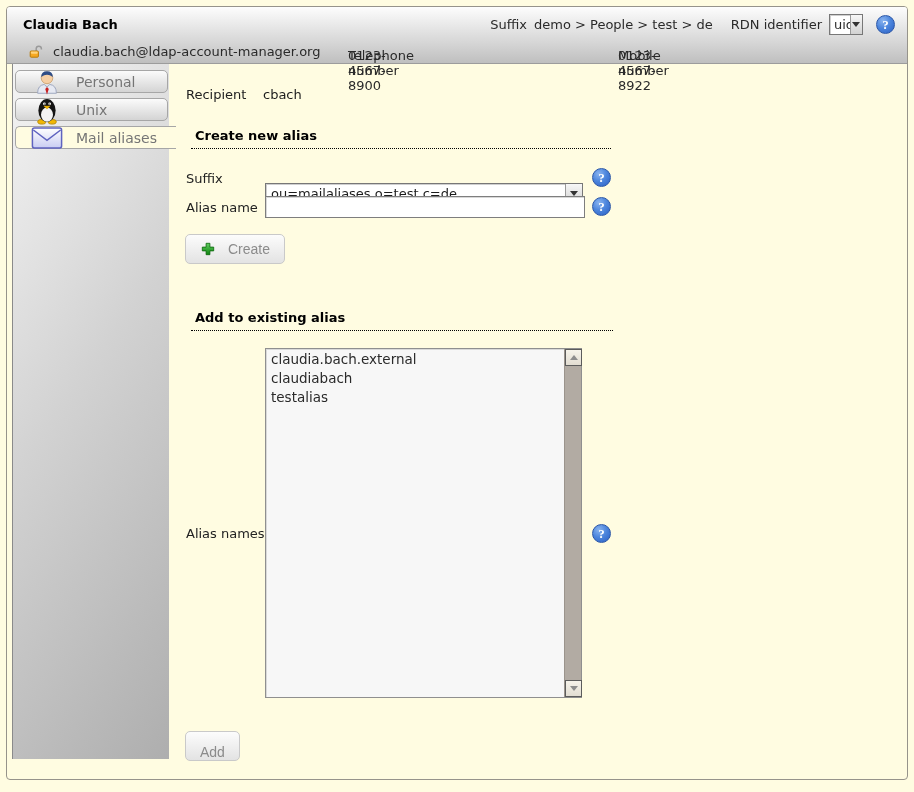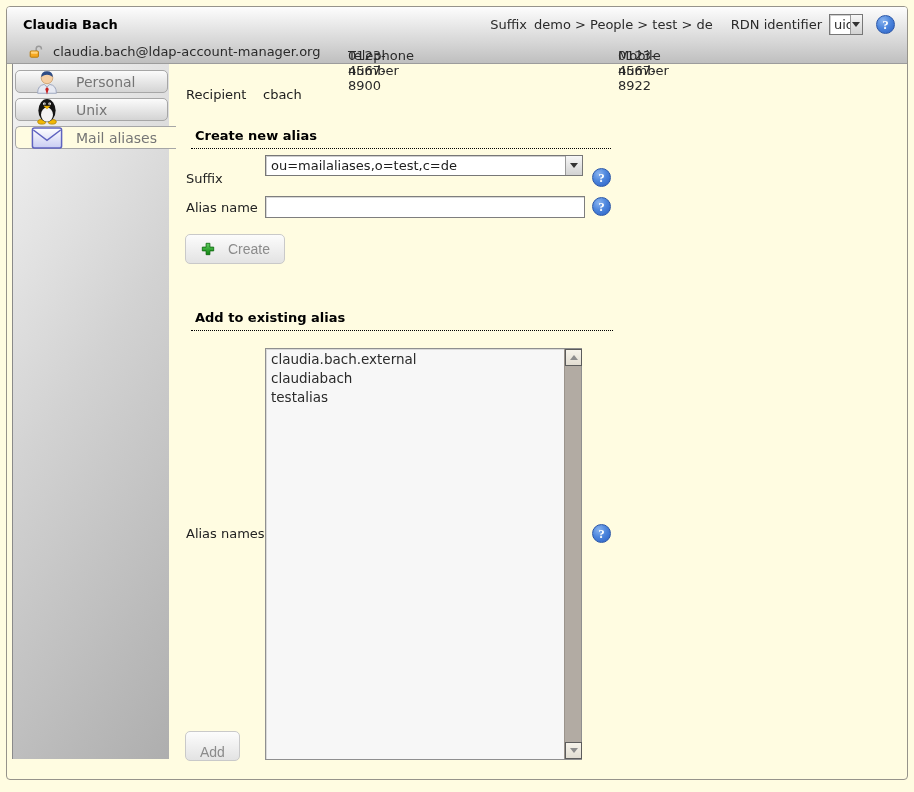--- a/index.html
+++ b/index.html
@@ -95,21 +95,21 @@
 
   .section-hdr {
     position:absolute; left:184px; width:420px;
     border-bottom:1px dotted #000; padding:0 0 5px 4px;
     font-weight:bold; color:#000;
   }
   .section-create { top:121px; }
   .section-add { top:303px; width:422px; }
 
   .suffix-label { position:absolute; left:179px; top:164px; }
-  .suffix-select { position:absolute; left:258px; top:148px; width:318px;gap:40px; }
+  .suffix-select { position:absolute; left:258px; top:176px; width:318px;gap:40px; }
   .suffix-select .sel-text { flex:1; }
   .help-1 { position:absolute; left:585px; top:161px; }
 
   .aliasname-label { position:absolute; left:179px; top:193px; }
   .aliasname-input {
     position:absolute; left:258px; top:189px; width:320px; height:22px;
     border:1px solid #7e7e7e; box-shadow:inset 1px 1px 0 #d8d8d8;
     background:#fff; font:13px "DejaVu Sans","Liberation Sans",sans-serif;
     padding:0 4px;
   }
@@ -119,21 +119,21 @@
     position:absolute; height:30px;
     display:inline-flex; align-items:center; gap:12px; padding:0 14px;
     border:1px solid #c9c9c9; border-radius:5px;
     background:linear-gradient(#fcfcfc,#e3e3e3);
     color:#8b8b8b; font-size:14px; cursor:pointer;
   }
   .create-btn { left:178px; top:227px; }
   .add-btn { left:178px; top:724px;flex-direction:column; }
 
   .listbox {
-    position:absolute; left:258px; top:341px; width:317px; height:412px;
+    position:absolute; left:258px; top:341px; width:317px; height:350px;
     background:#f7f7f7; border:1px solid #8f8f8f;
     box-shadow:inset 1px 1px 0 #d9d9d9;
   }
   .lb-items { position:absolute; left:0; top:1px; right:17px; bottom:0; overflow:hidden; }
   .lb-item { padding:1px 5px; font-size:13.5px; color:#2a2a2a; line-height:17px; cursor:default; }
   .lb-scroll {
     position:absolute; right:0; top:0; width:17px; height:100%;
     background:#b2aba3; border-left:1px solid #9b948c;
   }
   .sb-btn {

